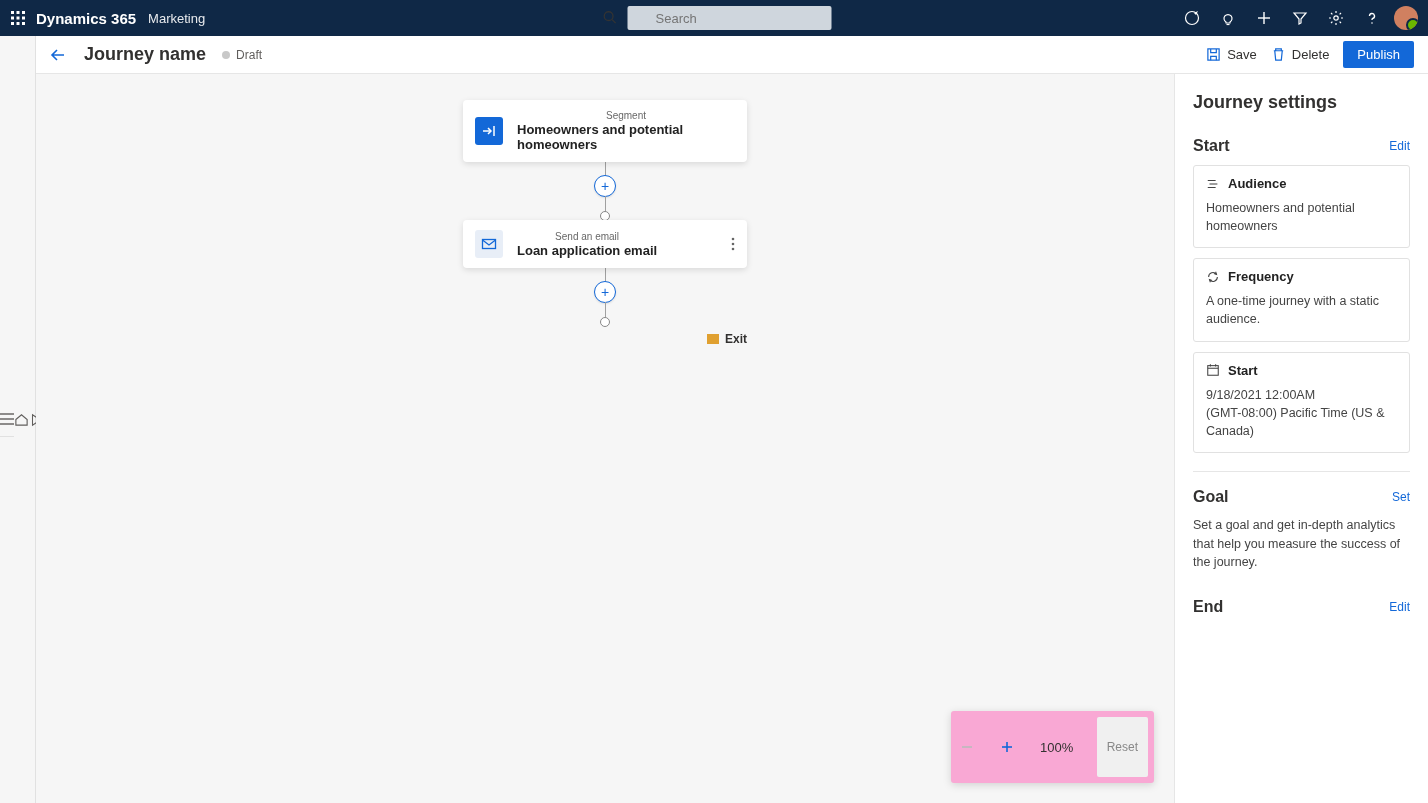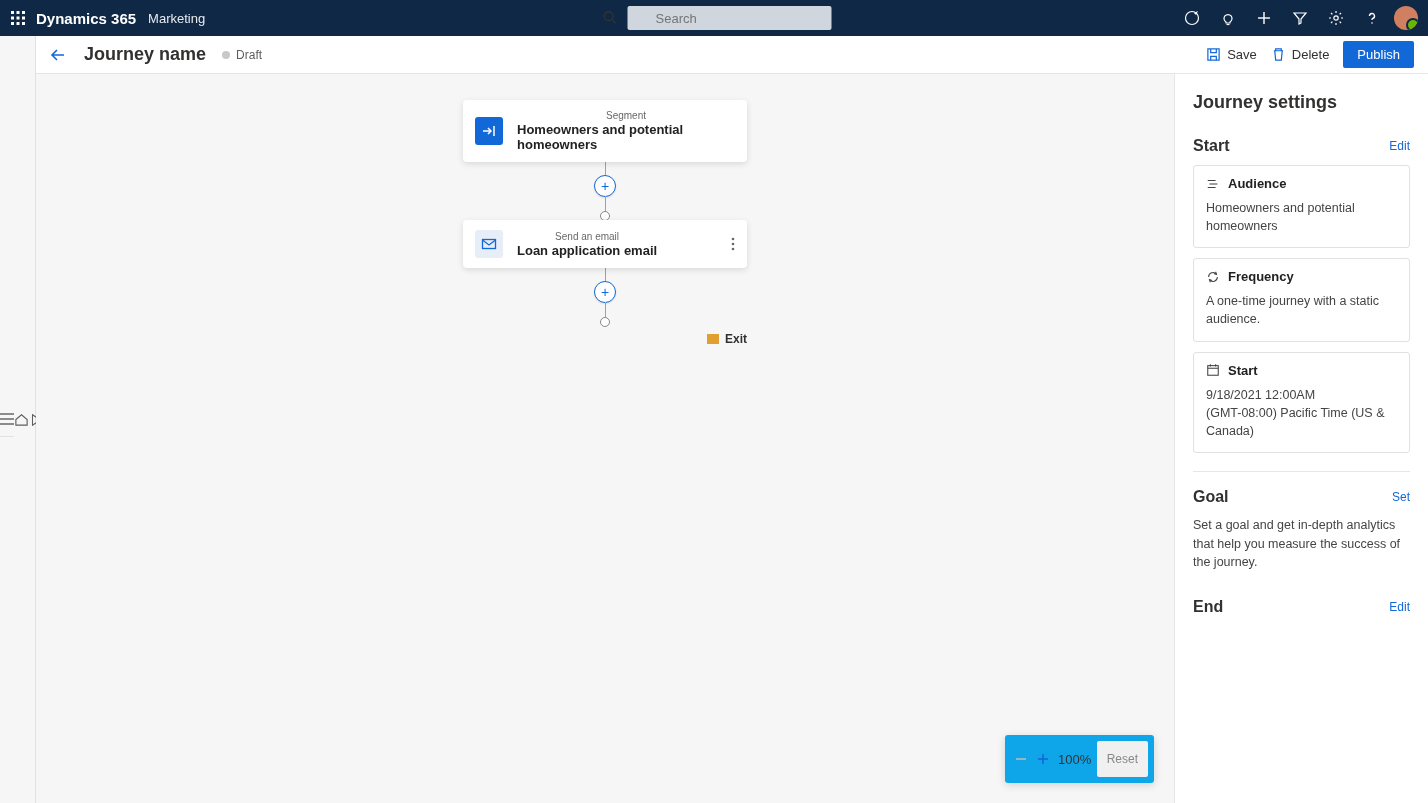--- a/index.html
+++ b/index.html
@@ -46,25 +46,25 @@
   .node .nicon{ width:28px; height:28px; border-radius:3px; display:flex; align-items:center; justify-content:center; flex-shrink:0;}
   .node.segment .nicon{ background:#1368d8; }
   .node.email .nicon{ background:#e8eef7; }
   .node .nlabel{ font-size:10px; color:#686868;text-align:center;}
   .node .ntitle{ font-size:13px; font-weight:600; color:#222; margin-top:1px;}
   .node .more{ position:absolute; right:8px; top:50%; transform:translateY(-50%); color:#666; cursor:pointer; padding:4px;}
   .exit{ display:flex; align-items:center; justify-content:flex-end; gap:6px; margin-top:6px;}
   .exit-flag{ width:12px; height:10px; background:#e0a030;}
   .exit-text{ font-size:12px; font-weight:600;}
 
-  .zoom{ position:absolute; right:20px; bottom:20px; background:#0ea5e9; border-radius:3px; box-shadow:0 2px 8px rgba(0,0,0,.15); display:flex; align-items:center; padding:6px 6px; gap:2px;}
+  .zoom{ position:absolute; right:20px; bottom:20px; background:#f9a8d4; border-radius:3px; box-shadow:0 2px 8px rgba(0,0,0,.15); display:flex; align-items:center; padding:6px 6px; gap:20px;}
   .zoom .zbtn{ width:20px; height:20px; display:flex; align-items:center; justify-content:center; cursor:pointer; color:#1368d8;}
   .zoom .zbtn.disabled{ color:#bbb;}
   .zoom .zval{ font-size:13px; min-width:40px; text-align:center;}
-  .zoom .reset{ background:#f0f0f0; color:#888; border:none; padding:11px 10px; border-radius:2px; font-size:12px;}
+  .zoom .reset{ background:#f0f0f0; color:#888; border:none; padding:23px 10px; border-radius:2px; font-size:12px;}
 
   
   .panel{ position:absolute; top:74px; right:0; bottom:0; width:254px; background:#fff; border-left:1px solid #e6e6e6; padding:18px 18px; overflow-y:auto;}
   .panel h1{ font-size:18px; font-weight:600; margin-bottom:24px;}
   .sect-head{ display:flex; align-items:center; justify-content:space-between; margin-bottom:10px;}
   .sect-head h2{ font-size:16px; font-weight:600;}
   .sect-head a{ font-size:12px; color:#1368d8; cursor:pointer;}
   .card{ border:1px solid #e1e1e1; border-radius:3px; padding:10px 12px 12px; margin-bottom:10px;}
   .card .chead{ display:flex; align-items:center; gap:8px; font-size:13px; font-weight:600; margin-bottom:8px; color:#222;}
   .card .cbody{ font-size:12.5px; color:#444; line-height:1.45;}

